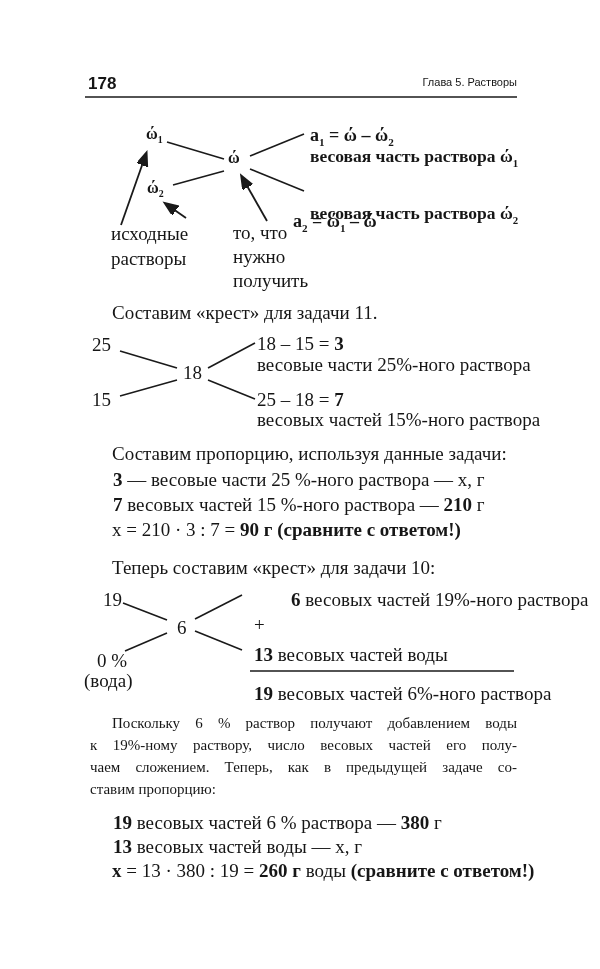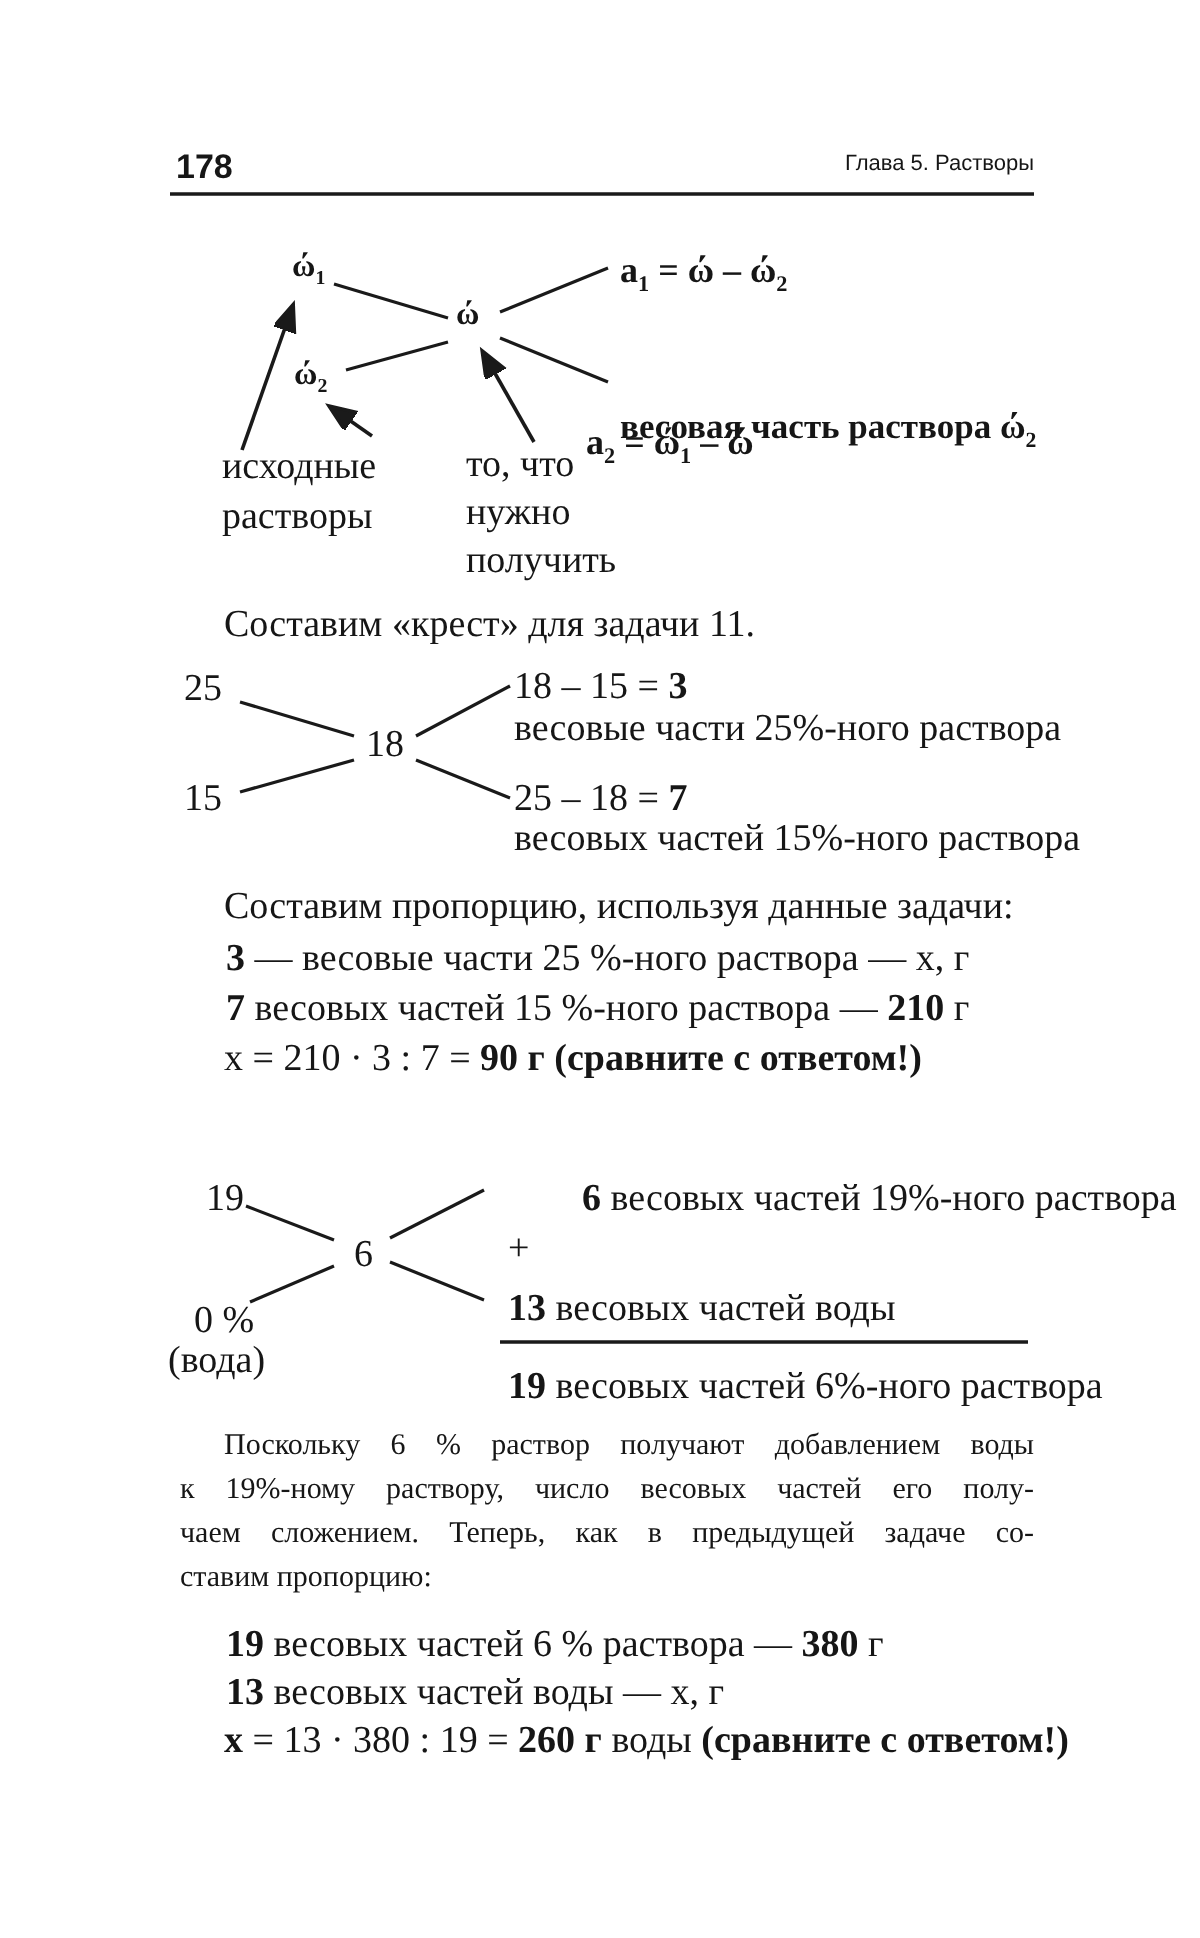--- a/index.html
+++ b/index.html
@@ -58,40 +58,42 @@
     <line x1="195" y1="631" x2="242" y2="650" stroke-width="1.6"></line>
 
     <line x1="250" y1="671" x2="514" y2="671" stroke-width="1.7"></line>
   </svg>
 
   <div class="abs om" style="left:146px;top:125px;"><span>ώ</span><sub>1</sub></div>
   <div class="abs om" style="left:147px;top:179px;"><span>ώ</span><sub>2</sub></div>
   <div class="abs om" style="left:228px;top:149px;"><span>ώ</span></div>
 
   <div class="abs beq" style="left:310px;top:125px;"><span>a</span><sub>1</sub><span> = ώ – ώ</span><sub>2</sub></div>
+  <div class="abs bcap" style="left:310px;top:146px;"><span>весовая часть раствора ώ</span><sub>1</sub></div>
   <div class="abs beq" style="left:293px;top:183px;margin-top:28px;"><span>a</span><sub>2</sub><span> = ώ</span><sub>1</sub><span> – ώ</span></div>
   <div class="abs bcap" style="left:310px;top:203px;text-align:center;"><span>весовая часть раствора ώ</span><sub>2</sub></div>
 
   <div class="abs t" style="left:111px;top:221px;line-height:1.32;"><span>исходные</span><br><span>растворы</span></div>
   <div class="abs t" style="left:233px;top:221px;line-height:1.25;"><span>то, что</span><br><span>нужно</span><br><span>получить</span></div>
 
   <div class="abs t" style="left:112px;top:302px;">Составим «крест» для задачи 11.</div>
   <div class="abs t" style="left:92px;top:334px;">25</div>
   <div class="abs t" style="left:183px;top:362px;">18</div>
   <div class="abs t" style="left:92px;top:389px;">15</div>
   <div class="abs t" style="left:257px;top:333px;"><span>18 – 15 = </span><b>3</b></div>
   <div class="abs t" style="left:257px;top:354px;">весовые части 25%-ного раствора</div>
   <div class="abs t" style="left:257px;top:389px;"><span>25 – 18 = </span><b>7</b></div>
   <div class="abs t" style="left:257px;top:409px;">весовых частей 15%-ного раствора</div>
 
   <div class="abs t" style="left:112px;top:443px;">Составим пропорцию, используя данные задачи:</div>
   <div class="abs t" style="left:113px;top:469px;"><b>3</b><span> — весовые части 25 %-ного раствора — х, г</span></div>
   <div class="abs t" style="left:113px;top:494px;"><b>7</b><span> весовых частей 15 %-ного раствора — </span><b>210</b><span> г</span></div>
   <div class="abs t" style="left:112px;top:519px;"><span>х = 210 · 3 : 7 = </span><b>90 г (сравните с ответом!)</b></div>
 
+  <div class="abs t" style="left:112px;top:557px;">Теперь составим «крест» для задачи 10:</div>
   <div class="abs t" style="left:103px;top:589px;">19</div>
   <div class="abs t" style="left:177px;top:617px;">6</div>
   <div class="abs t" style="left:97px;top:650px;">0 %</div>
   <div class="abs t" style="left:84px;top:670px;">(вода)</div>
   <div class="abs t" style="left:254px;top:589px;margin-left:37px;"><b>6</b><span> весовых частей 19%-ного раствора</span></div>
   <div class="abs t" style="left:254px;top:614px;">+</div>
   <div class="abs t" style="left:254px;top:644px;"><b>13</b><span> весовых частей воды</span></div>
   <div class="abs t" style="left:254px;top:683px;"><b>19</b><span> весовых частей 6%-ного раствора</span></div>
 
   <div class="abs pline first" style="left:90px;top:715px;">Поскольку 6 % раствор получают добавлением воды</div>

